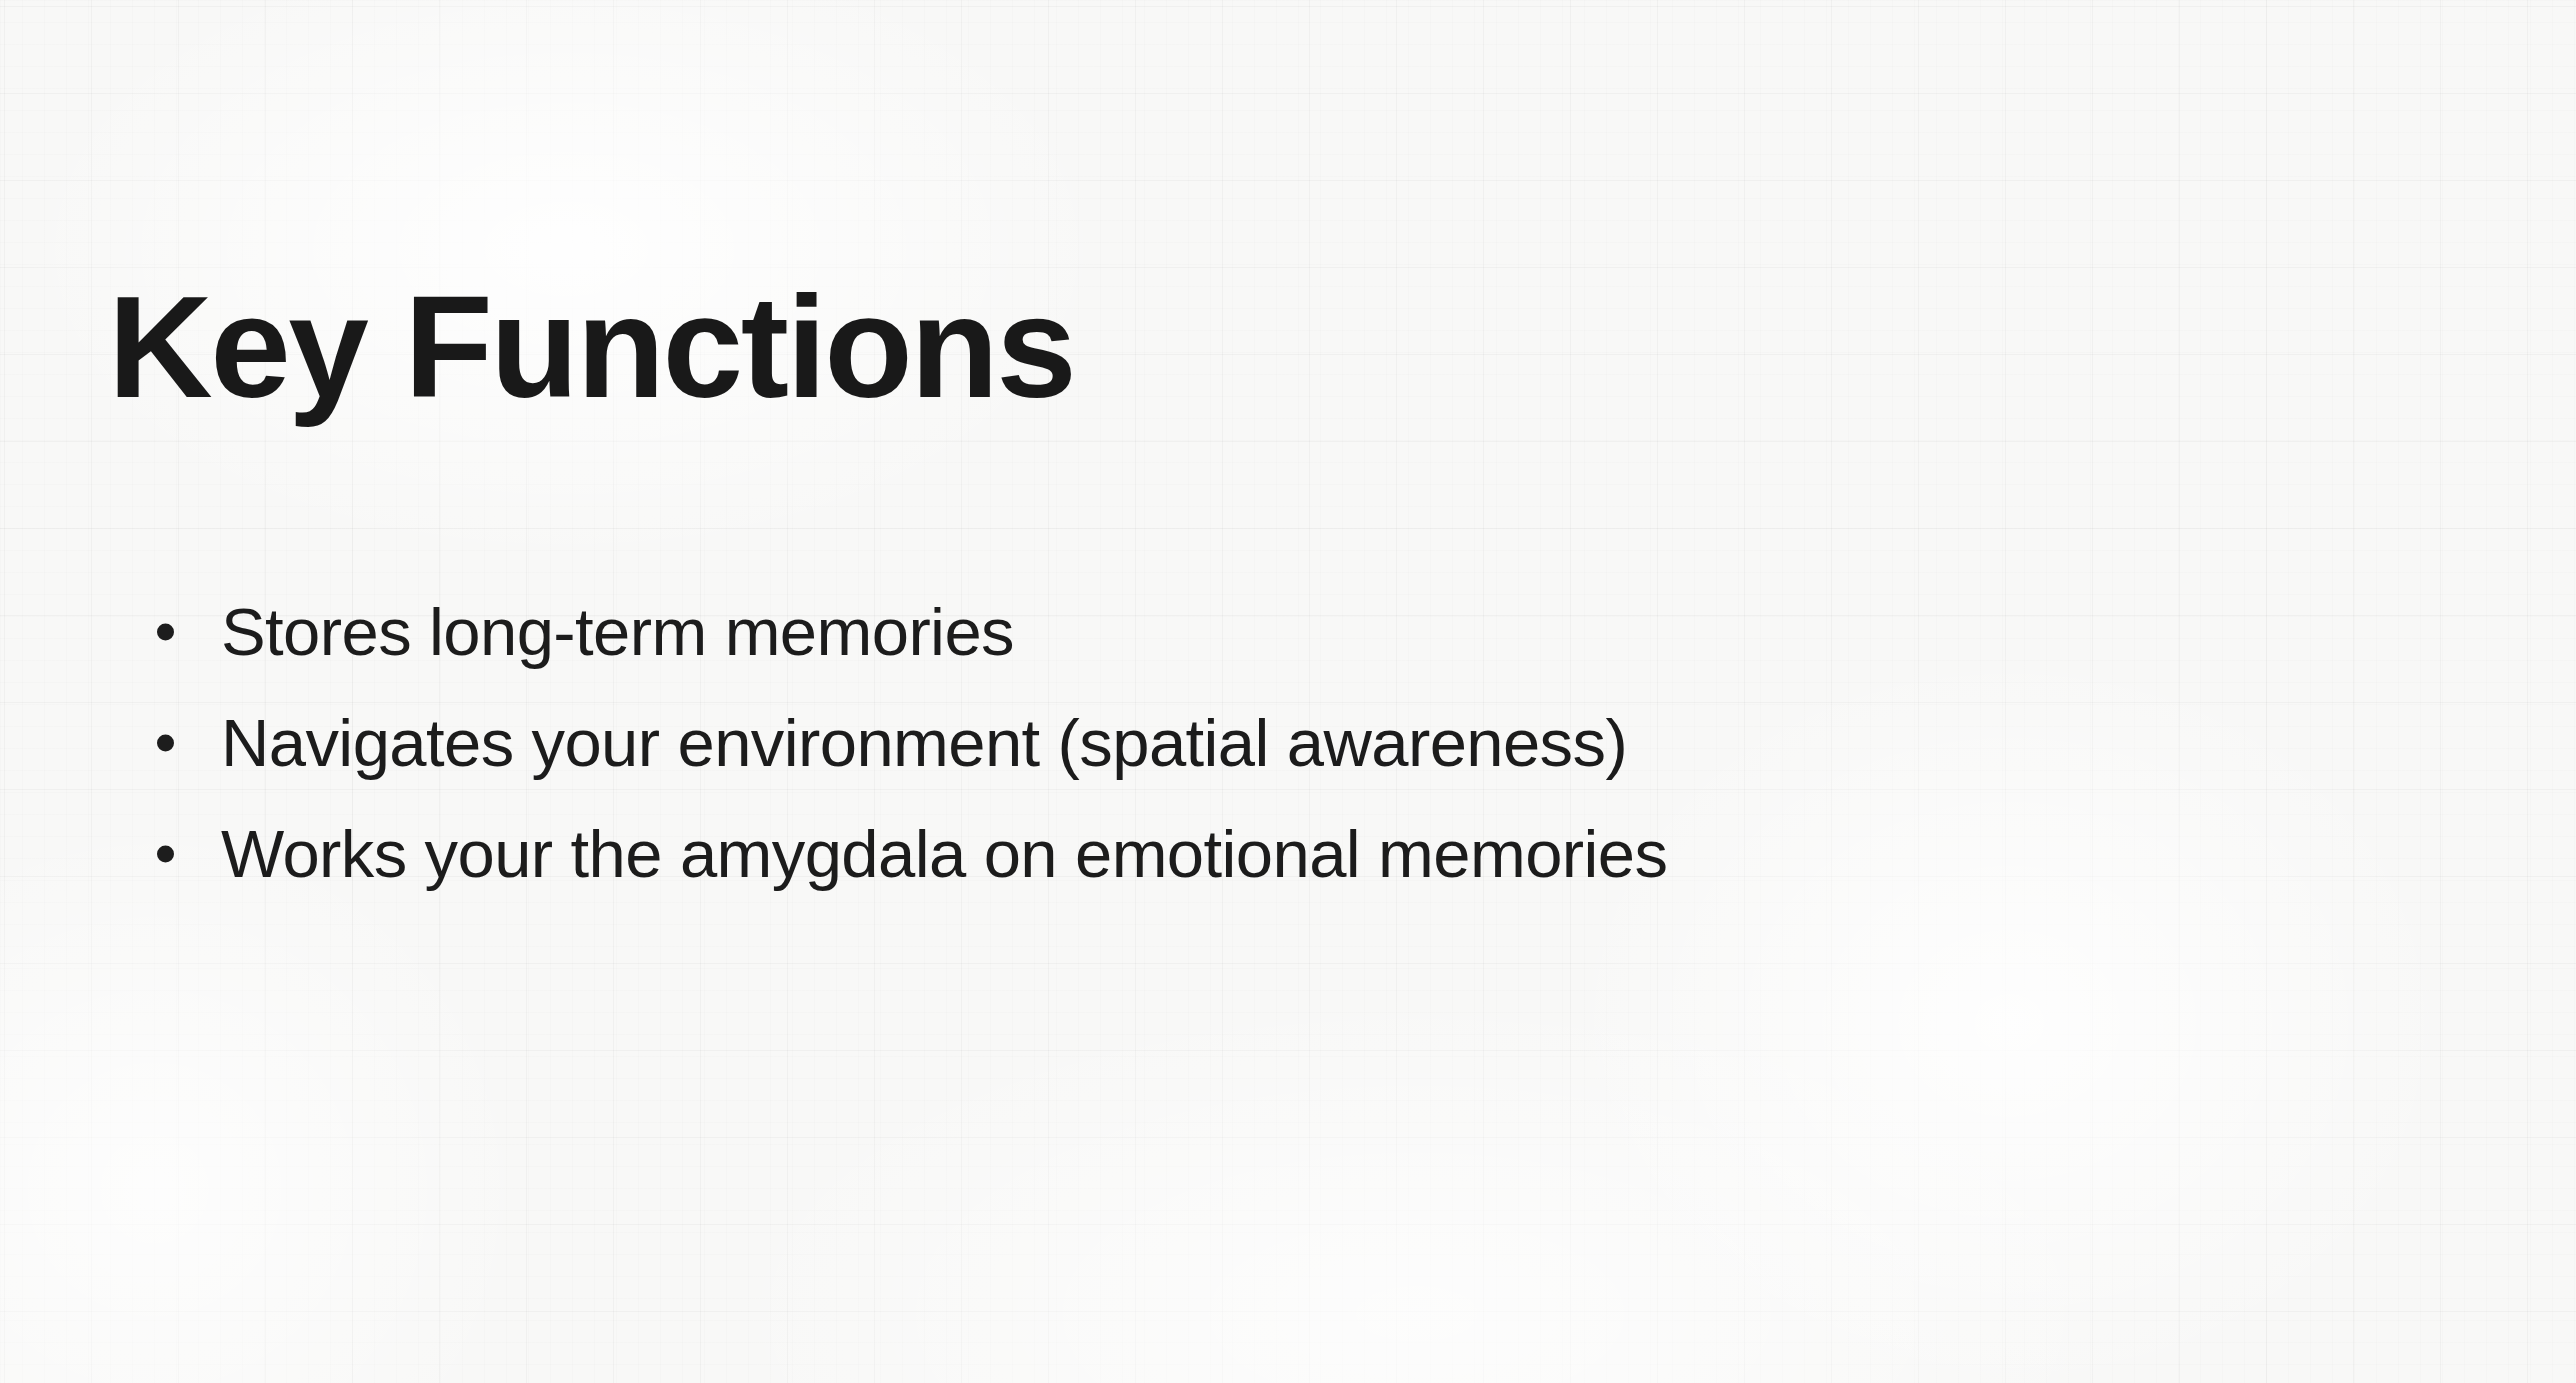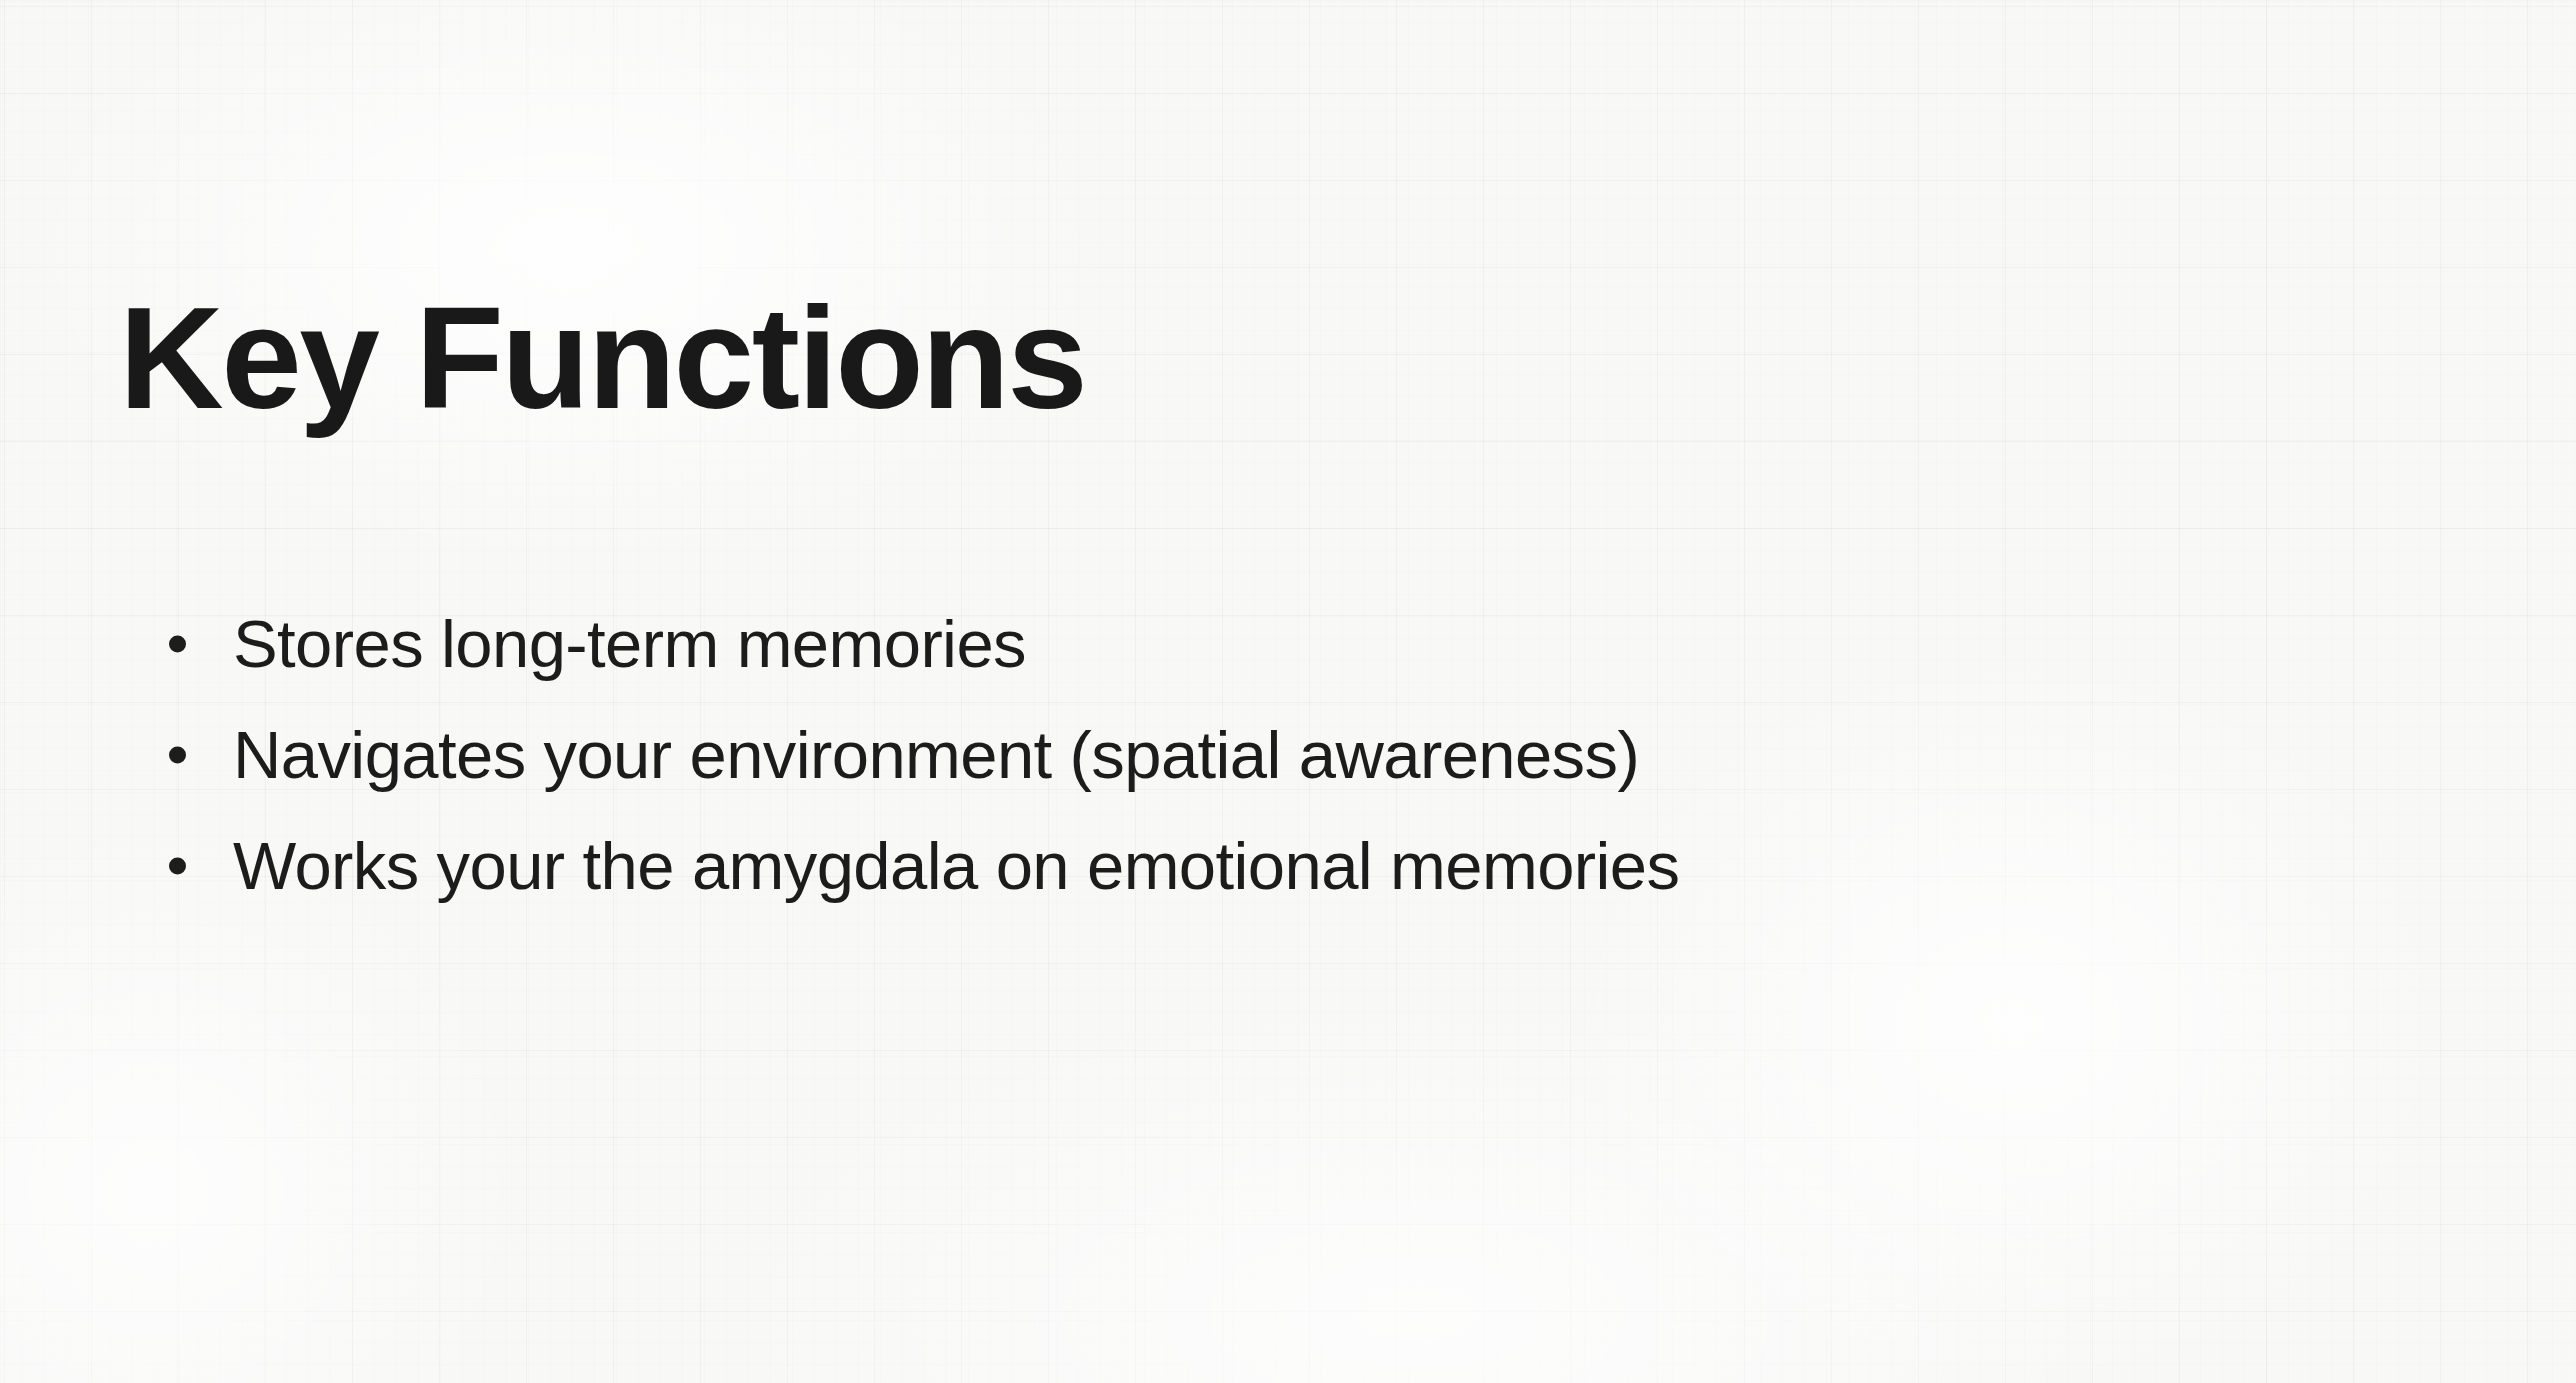--- a/index.html
+++ b/index.html
@@ -74,36 +74,36 @@
   #content {
     position: absolute;
     inset: 0;
   }
 
   
   #slide-title {
     position: absolute;
     left: 103px;
     top: 270px;
-    margin: 16px;
+    margin: 5px;
     font-size: 145px;
     font-weight: 700;
     letter-spacing: -2.5px;
     line-height: 1;
     color: #191919;
     white-space: nowrap;
     text-align: right;
   }
 
   
   #bullet-list {
     position: absolute;
     left: 149px;
     top: 576px;
-    margin: 12px;
+    margin: 0;
     padding: 0;
     list-style: none;
   }
 
   .bullet-row {
     display: flex;
     align-items: baseline;
     height: 111px;
   }
 

